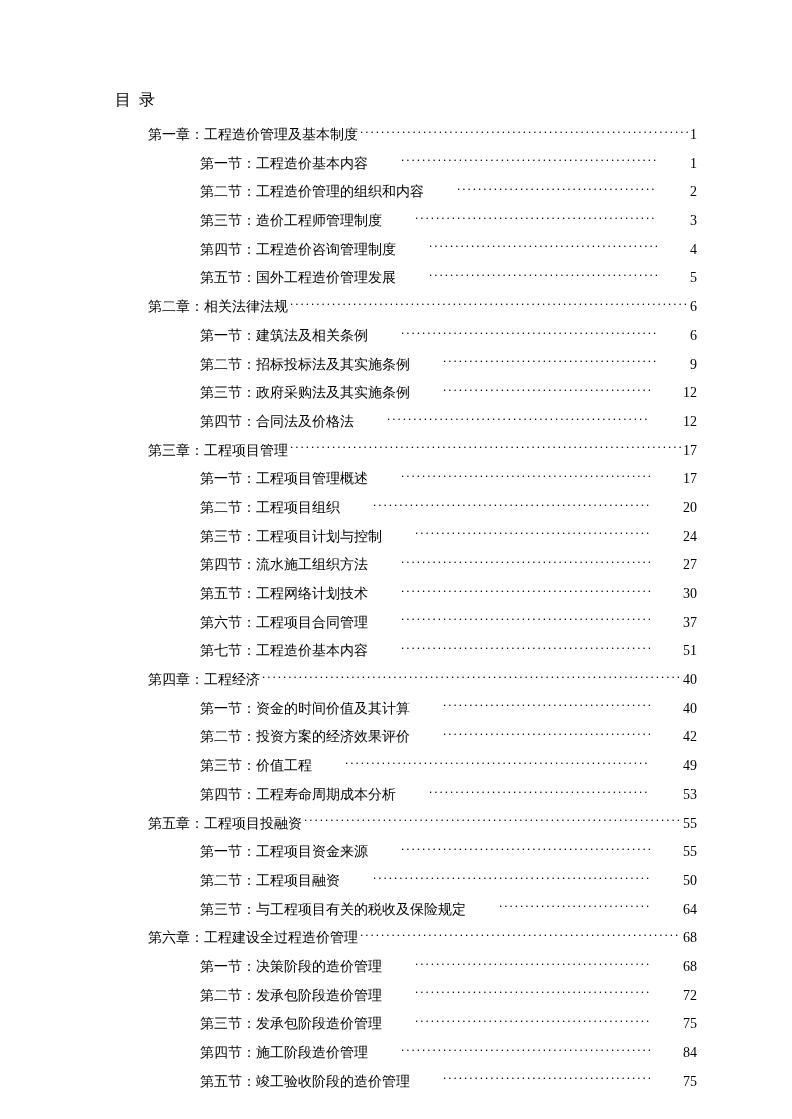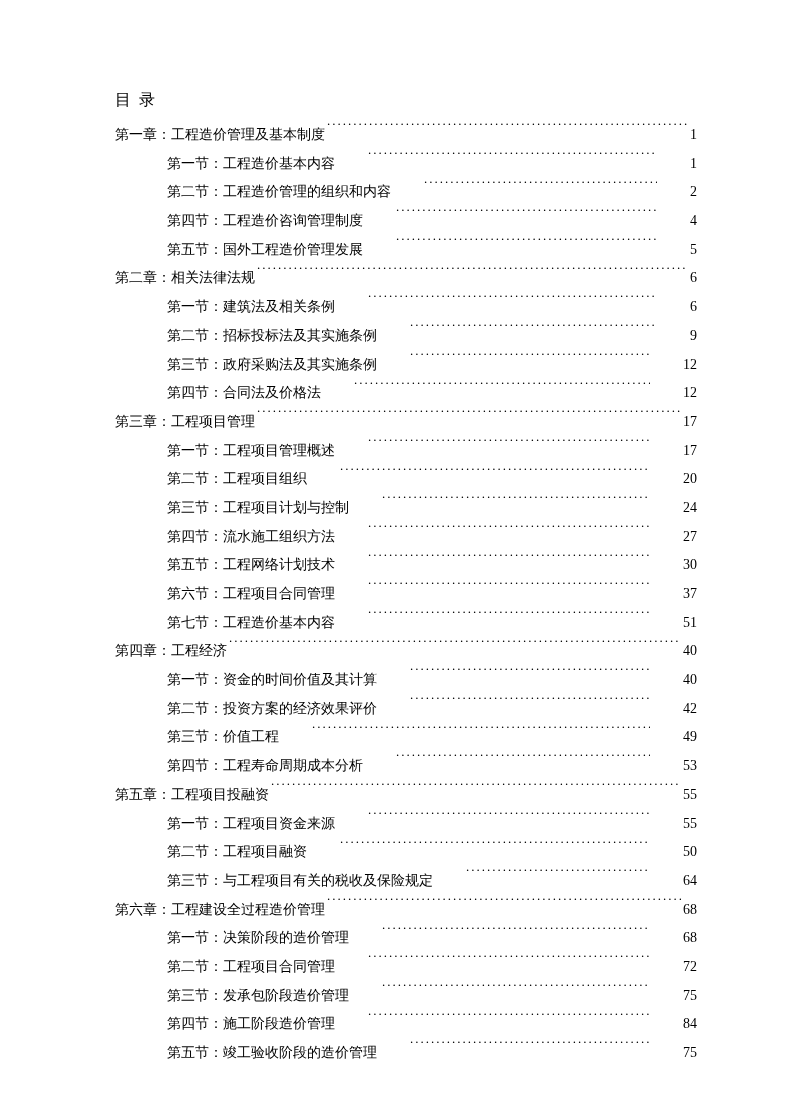--- a/index.html
+++ b/index.html
@@ -16,23 +16,24 @@
       padding: 90px 95px 90px 115px;
       color: #000000;
     }
     .title {
       font-size: 16px;
       margin-bottom: 10px;
       letter-spacing: 2px;
     }
     .toc-entry {
       display: flex;
-      align-items: flex-start;
+      align-items: center;
       line-height: 2.05;
       white-space: nowrap;
+      margin-left: 33px;
     }
     .toc-entry.chapter {
       padding-left: 0;
     }
     .toc-entry.section {
       padding-left: 52px;
       gap: 31px;
     }
     .entry-text {
       flex-shrink: 0;
@@ -71,20 +72,25 @@
       <span class="entry-text">第一节：工程造价基本内容</span>
       <span class="leader"></span>
       <span class="page-num">1</span>
     </div>
     <div class="toc-entry section">
       <span class="entry-text">第二节：工程造价管理的组织和内容</span>
       <span class="leader"></span>
       <span class="page-num">2</span>
     </div>
     <div class="toc-entry section">
+      <span class="entry-text">第三节：造价工程师管理制度</span>
+      <span class="leader"></span>
+      <span class="page-num">3</span>
+    </div>
+    <div class="toc-entry section">
       <span class="entry-text">第四节：工程造价咨询管理制度</span>
       <span class="leader"></span>
       <span class="page-num">4</span>
     </div>
     <div class="toc-entry section">
       <span class="entry-text">第五节：国外工程造价管理发展</span>
       <span class="leader"></span>
       <span class="page-num">5</span>
     </div>
     <div class="toc-entry chapter">
@@ -201,21 +207,21 @@
       <span class="entry-text">第六章：工程建设全过程造价管理</span>
       <span class="leader"></span>
       <span class="page-num">68</span>
     </div>
     <div class="toc-entry section">
       <span class="entry-text">第一节：决策阶段的造价管理</span>
       <span class="leader"></span>
       <span class="page-num">68</span>
     </div>
     <div class="toc-entry section">
-      <span class="entry-text">第二节：工程项目合同管理</span>
+      <span class="entry-text">第二节：发承包阶段造价管理</span>
       <span class="leader"></span>
       <span class="page-num">72</span>
     </div>
     <div class="toc-entry section">
       <span class="entry-text">第三节：发承包阶段造价管理</span>
       <span class="leader"></span>
       <span class="page-num">75</span>
     </div>
     <div class="toc-entry section">
       <span class="entry-text">第四节：施工阶段造价管理</span>

